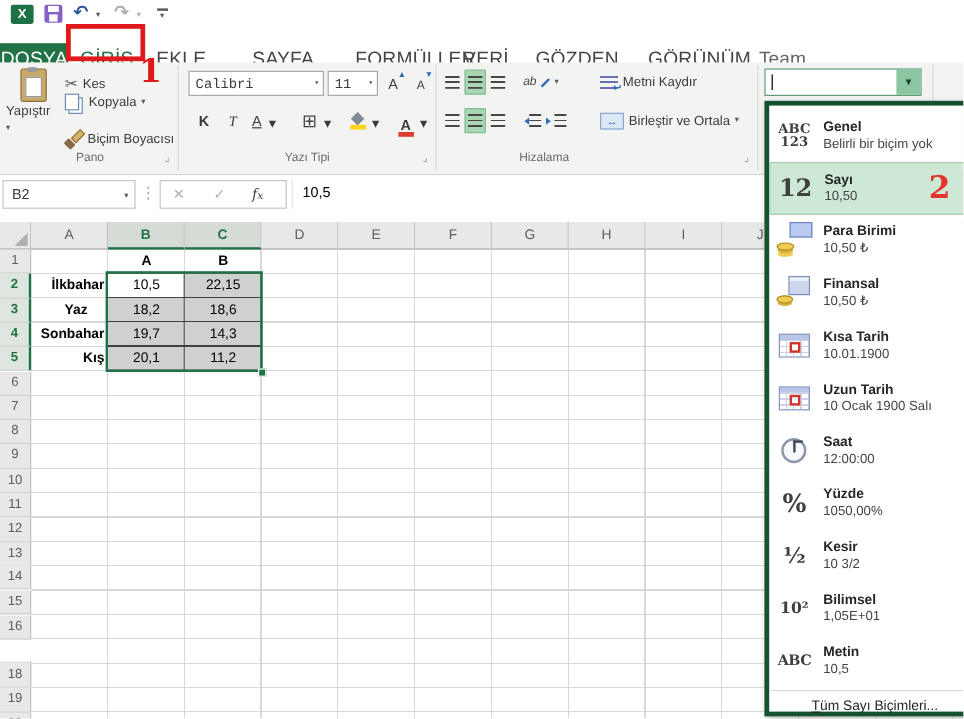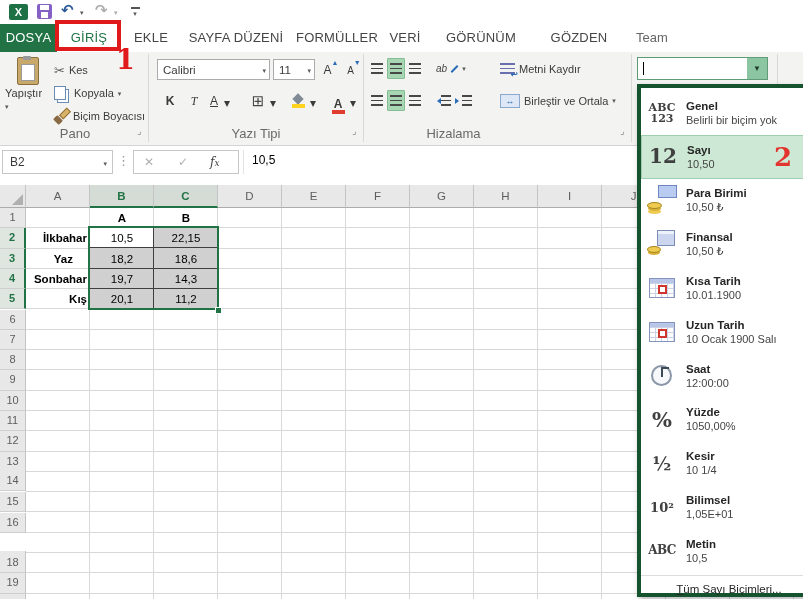--- a/index.html
+++ b/index.html
@@ -18,54 +18,54 @@
   .save-ico::after{content:"";position:absolute;left:4px;bottom:1px;width:7px;height:6px;background:#fff;}
   .undo-ico{position:absolute;left:61px;top:1px;font-size:15px;font-weight:bold;color:#2b579a;}
   .undo-arrow{position:absolute;left:80px;top:9px;}
   .redo-ico{position:absolute;left:95px;top:1px;font-size:15px;font-weight:bold;color:#adadad;}
   .redo-arrow{position:absolute;left:114px;top:9px;color:#adadad;}
   .customize-ico{position:absolute;left:130px;top:7px;width:10px;text-align:center;}
   .customize-ico::before{content:"";display:block;width:9px;height:2px;background:#555;margin:0 auto 1px;}
 
   
   #tabbar{position:absolute;left:0;top:24px;width:803px;height:28px;background:#fff;}
-  .tab{position:absolute;top:0;height:28px;line-height:28px;font-size:13px;text-align:center;
+  .tab{position:absolute;top:12px;height:28px;line-height:28px;font-size:16px;text-align:center;
        color:#454545;letter-spacing:.2px;}
   .tab:nth-child(1){left:0;width:57px;background:#217346;color:#fff;}
   .tab:nth-child(2){left:57px;width:64px;background:#fff;color:#217346;}
   .tab:nth-child(3){left:128px;width:46px;}
   .tab:nth-child(4){left:182px;width:108px;}
   .tab:nth-child(5){left:296px;width:80px;}
   .tab:nth-child(6){left:382px;width:46px;}
   .tab:nth-child(7){left:434px;width:94px;}
   .tab:nth-child(8){left:540px;width:78px;}
   .tab:nth-child(9){left:628px;width:48px;color:#666;letter-spacing:0;}
 
   
   #ribbon{position:absolute;left:0;top:52px;width:803px;height:93px;background:#f3f3f1;
           border-bottom:1px solid #d5d3d1;}
   .rdiv{position:absolute;top:2px;width:1px;height:88px;background:#dbd9d7;}
-  .grp-label{position:absolute;top:74px;font-size:13px;color:#6a6a6a;text-align:center;}
+  .grp-label{position:absolute;top:74px;font-size:10px;color:#6a6a6a;text-align:center;}
   .launcher{position:absolute;top:75px;font-size:9px;color:#8a8a8a;line-height:1;}
 
   .big-btn{position:absolute;left:5px;top:4px;width:46px;height:66px;text-align:left;font-size:11px;}
   .ico-clip{position:relative;width:20px;height:26px;background:#c9a969;border:1px solid #8a6f3e;
             border-radius:2px;margin:1px auto 2px;}
   .ico-clip::before{content:"";position:absolute;width:8px;height:4px;background:#9a9a9a;top:-2px;left:5px;border-radius:1px;}
   .ico-clip::after{content:"";position:absolute;width:12px;height:15px;background:#fff;border:1px solid #9a9a9a;left:3px;top:6px;}
   .small-row{position:absolute;display:flex;align-items:center;gap:4px;height:18px;font-size:11px;color:#3b3b3b;white-space:nowrap;}
   .ico-cut::before{content:"✂";font-size:13px;color:#5a5a5a;}
   .ico-copy{width:10px;height:12px;border:1px solid #6b8cb4;background:#fff;
             box-shadow:3px 3px 0 -1px #fff,3px 3px 0 0 #6b8cb4;margin-right:4px;}
   .ico-brush{width:15px;height:15px;position:relative;}
   .ico-brush::before{content:"";position:absolute;width:4px;height:9px;background:#d8b46a;border:1px solid #96713a;left:8px;top:-1px;transform:rotate(45deg);}
   .ico-brush::after{content:"";position:absolute;width:8px;height:6px;background:#8a6a45;left:0;top:8px;transform:rotate(45deg);border-radius:1px;}
 
   .combo{position:absolute;height:21px;background:#fff;border:1px solid #ababab;font-size:11.5px;
-         line-height:21px;padding-left:5px;box-sizing:border-box;}
+         line-height:21px;padding-left:5px;box-sizing:border-box;font-family:Liberation Mono, monospace;}
   .combo .arrow{position:absolute;right:3px;top:7px;}
   .fbtn{position:absolute;top:7px;height:22px;text-align:center;font-size:12px;line-height:22px;color:#3b3b3b;}
   .supup{font-size:7px;color:#2b6cb8;vertical-align:top;line-height:8px;}
   .rrow2{top:38px;}
   .b-bold{font-weight:bold;}
   .b-italic{font-style:italic;font-family:"Liberation Serif","DejaVu Serif",serif;}
   .b-under{text-decoration:underline;}
   .ico-borders::before{content:"⊞";font-family:"DejaVu Sans",sans-serif;font-size:15px;color:#474747;}
   .ico-fill{width:15px;height:14px;position:relative;display:inline-block;}
   .ico-fill::before{content:"";position:absolute;width:8px;height:8px;background:#7f8a95;transform:rotate(45deg);left:3px;top:1px;}
@@ -196,41 +196,41 @@
     <div class="customize-ico arrow" data-interactable="true">▾</div>
   </div>
 
   <div id="tabbar" data-interactable="false">
       <div class="tab file" data-interactable="true">DOSYA</div>
       <div class="tab active" data-interactable="true">GİRİŞ</div>
       <div class="tab normal" data-interactable="true">EKLE</div>
       <div class="tab normal" data-interactable="true">SAYFA DÜZENİ</div>
       <div class="tab normal" data-interactable="true">FORMÜLLER</div>
       <div class="tab normal" data-interactable="true">VERİ</div>
+      <div class="tab normal" data-interactable="true">GÖZDEN GEÇİR</div>
       <div class="tab normal" data-interactable="true">GÖRÜNÜM</div>
-      <div class="tab normal" data-interactable="true">GÖZDEN GEÇİR</div>
       <div class="tab muted" data-interactable="true">Team</div>
     </div>
 
   <div id="ribbon" data-interactable="false">
     <div class="rdiv" style="left:148px" data-interactable="false"></div>
     <div class="rdiv" style="left:363px" data-interactable="false"></div>
     <div class="rdiv" style="left:631px" data-interactable="false"></div>
     <div class="rdiv" style="left:777px" data-interactable="false"></div>
 
     <div class="big-btn" data-interactable="true">
       <div class="ico-clip" data-interactable="false"></div>
       <span data-interactable="false">Yapıştır</span><br>
       <span class="arrow" data-interactable="true">▾</span>
     </div>
     <div class="small-row" style="left:54px;top:9px" data-interactable="true">
       <span class="ico-cut" data-interactable="false"></span>
       <span data-interactable="false">Kes</span>
     </div>
-    <div class="small-row" style="left:54px;top:32px" data-interactable="true">
+    <div class="small-row" style="left:54px;top:24px" data-interactable="true">
       <span class="ico-copy" data-interactable="false"></span>
       <span data-interactable="false">Kopyala</span>
       <span class="arrow" data-interactable="true">▾</span>
     </div>
     <div class="small-row" style="left:54px;top:55px" data-interactable="true">
       <span class="ico-brush" data-interactable="false"></span>
       <span data-interactable="false">Biçim Boyacısı</span>
     </div>
     <div class="grp-label" style="left:25px;width:100px" data-interactable="false">Pano</div>
     <div class="launcher" style="left:137px" data-interactable="true">⌟</div>
@@ -439,21 +439,21 @@
           <div class="nf-title" data-interactable="false">Yüzde</div>
           <div class="nf-sample" data-interactable="false">1050,00%</div>
         </div>
       </div>
       <div class="nf-item" data-interactable="true">
         <div class="nf-ico fraction-icon" data-interactable="false">
           <div class="nf-glyph" data-interactable="false">½</div>
         </div>
         <div class="nf-text" data-interactable="false">
           <div class="nf-title" data-interactable="false">Kesir</div>
-          <div class="nf-sample" data-interactable="false">10 1/4</div>
+          <div class="nf-sample" data-interactable="false">10 3/2</div>
         </div>
       </div>
       <div class="nf-item" data-interactable="true">
         <div class="nf-ico scientific-icon" data-interactable="false">
           <div class="nf-glyph" data-interactable="false">10²</div>
         </div>
         <div class="nf-text" data-interactable="false">
           <div class="nf-title" data-interactable="false">Bilimsel</div>
           <div class="nf-sample" data-interactable="false">1,05E+01</div>
         </div>

